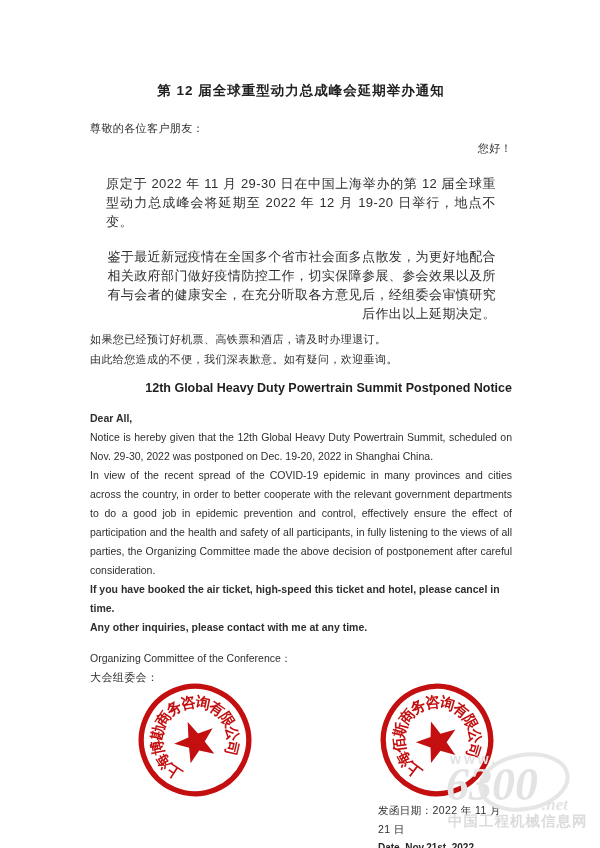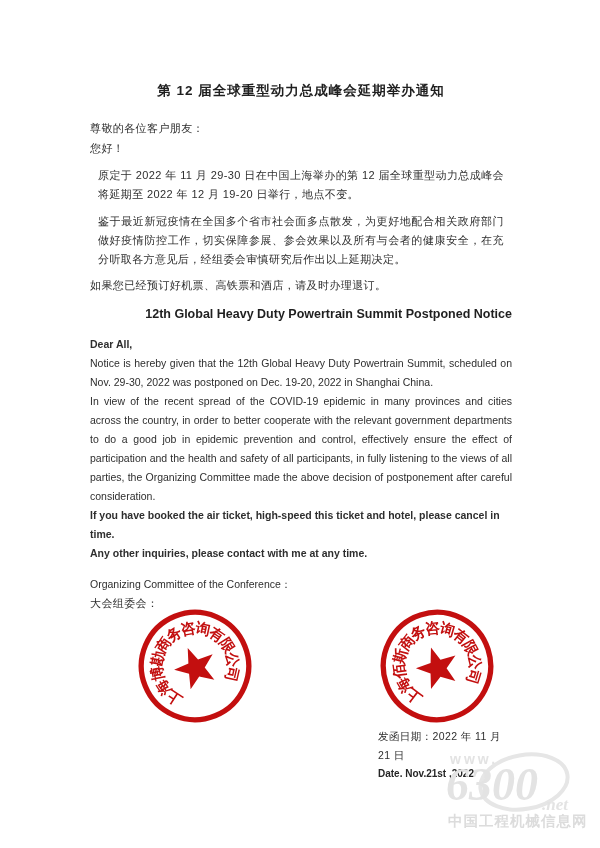--- a/index.html
+++ b/index.html
@@ -17,25 +17,25 @@
   .zh-title{
     margin:0 0 18px 0;
     font-size:13.5px;
     font-weight:bold;
     text-align:center;
     color:#1f1f1f;
     letter-spacing:1px;
   }
   .zh-line{font-size:11px;line-height:20px;letter-spacing:.4px;}
   .zh-para{
-    margin:8px;
-    font-size:11px;line-height:19px;
+    margin:16px;
+    font-size:13px;line-height:19px;
     text-align:justify;letter-spacing:.4px;
   }
-  .mb6{margin-bottom:6px;}
+  .mb6{margin-bottom:6px;text-align:right;}
   .en-title{
     margin:12px 0 14px 0;
     font-size:12.5px;font-weight:bold;
     text-align:right;color:#1f1f1f;
   }
   .en-line{font-size:10.5px;line-height:19px;font-weight:bold;}
   .en-para{
     margin:0;
     font-size:10.5px;line-height:19px;
     text-align:justify;
@@ -75,20 +75,21 @@
 
   <h1 class="zh-title">第 12 届全球重型动力总成峰会延期举办通知</h1>
 
   <div class="zh-line">尊敬的各位客户朋友：</div>
   <div class="zh-line mb6">您好！</div>
 
   <p class="zh-para">原定于 2022 年 11 月 29-30 日在中国上海举办的第 12 届全球重型动力总成峰会将延期至 2022 年 12 月 19-20 日举行，地点不变。</p>
   <p class="zh-para mb6">鉴于最近新冠疫情在全国多个省市社会面多点散发，为更好地配合相关政府部门做好疫情防控工作，切实保障参展、参会效果以及所有与会者的健康安全，在充分听取各方意见后，经组委会审慎研究后作出以上延期决定。</p>
 
   <div class="zh-line">如果您已经预订好机票、高铁票和酒店，请及时办理退订。</div>
+  <div class="zh-line">由此给您造成的不便，我们深表歉意。如有疑问，欢迎垂询。</div>
 
   <h2 class="en-title">12th Global Heavy Duty Powertrain Summit Postponed Notice</h2>
 
   <div class="en-line">Dear All,</div>
   <p class="en-para mb6">Notice is hereby given that the 12th Global Heavy Duty Powertrain Summit, scheduled on Nov. 29-30, 2022 was postponed on Dec. 19-20, 2022 in Shanghai China.</p>
   <p class="en-para mb6">In view of the recent spread of the COVID-19 epidemic in many provinces and cities across the country, in order to better cooperate with the relevant government departments to do a good job in epidemic prevention and control, effectively ensure the effect of participation and the health and safety of all participants, in fully listening to the views of all parties, the Organizing Committee made the above decision of postponement after careful consideration.</p>
 
   <div class="en-line">If you have booked the air ticket, high-speed this ticket and hotel, please cancel in time.</div>
   <div class="en-line">Any other inquiries, please contact with me at any time.</div>
 

